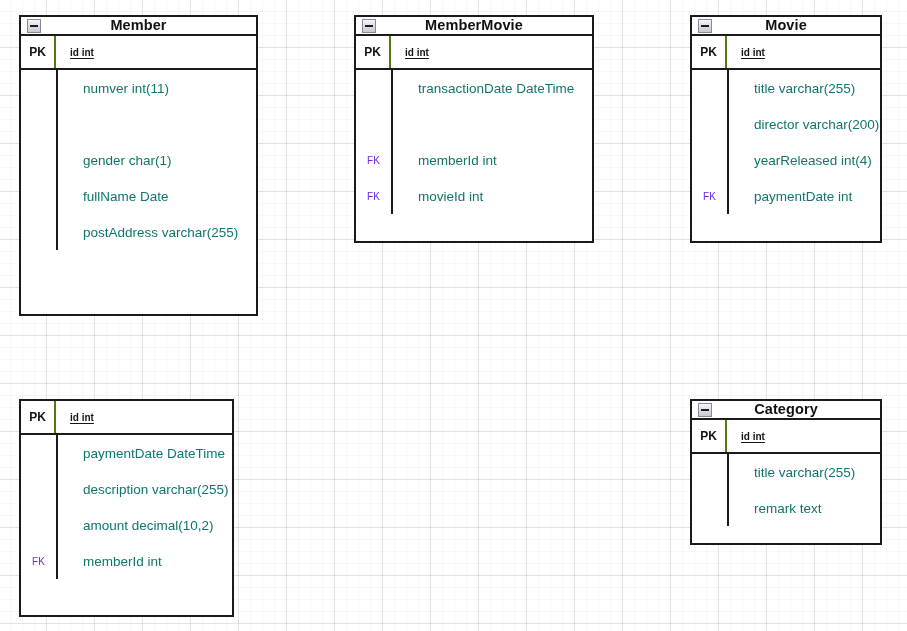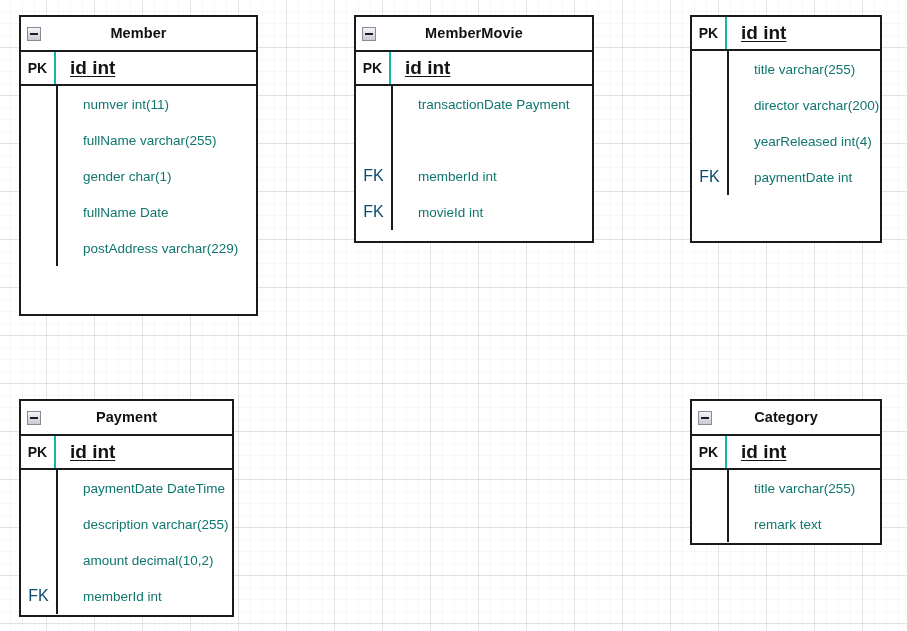--- a/index.html
+++ b/index.html
@@ -41,21 +41,21 @@
     position: absolute;
     background: #ffffff;
     border: 2px solid #1a1a1a;
     box-sizing: border-box;
     color: #181818;
   }
 
   
   .ent-header {
     position: relative;
-    height: 35px;
+    height: 19px;
     border-bottom: 2px solid #1a1a1a;
     box-sizing: border-box;
     display: flex;
     align-items: center;
     justify-content: center;
   }
   .ent-title {
     font-size: 14.5px;
     font-weight: bold;
     letter-spacing: 0.1px;
@@ -86,38 +86,38 @@
   
   .ent-keyrow {
     display: flex;
     height: 34px;
     border-bottom: 2px solid #1a1a1a;
     box-sizing: border-box;
   }
   .key-col {
     width: 35px;
     flex: 0 0 35px;
-    border-right: 2px solid #14b8a6;
+    border-right: 2px solid #4d7c0f;
     box-sizing: border-box;
     display: flex;
     align-items: center;
     justify-content: center;
-    font-size: 14px;
+    font-size: 12px;
     font-weight: bold;
     color: #141414;
   }
   .key-name {
     flex: 1 1 auto;
     display: flex;
     align-items: center;
     padding-left: 8px;
     box-sizing: border-box;
   }
   .key-name span {
-    font-size: 19px;
+    font-size: 10px;
     font-weight: bold;
     text-decoration: underline;
     text-underline-offset: 2px;
     color: #141414;
     padding-left: 6px;
   }
 
   
   .ent-body {
     position: relative;
@@ -137,22 +137,22 @@
     display: flex;
     height: 36px;
     box-sizing: border-box;
   }
   .attr-key {
     width: 35px;
     flex: 0 0 35px;
     display: flex;
     align-items: center;
     justify-content: center;
-    font-size: 16px;
-    color: #0c4a6e;
+    font-size: 10px;
+    color: #6d28d9;
     box-sizing: border-box;
   }
   .attr-name {
     flex: 1 1 auto;
     display: flex;
     align-items: center;
     padding-left: 27px;
     font-size: 13.5px;
     color: #0f766e;
     box-sizing: border-box;
@@ -181,103 +181,102 @@
           <span>id int</span>
         </div>
       </div>
       <div class="ent-body">
         <div class="attr-row">
           <div class="attr-key"></div>
           <div class="attr-name">numver int(11)</div>
         </div>
         <div class="attr-row">
           <div class="attr-key"></div>
-          <div class="attr-name">fullName varchar(255)</div>
         </div>
         <div class="attr-row">
           <div class="attr-key"></div>
           <div class="attr-name">gender char(1)</div>
         </div>
         <div class="attr-row">
           <div class="attr-key"></div>
           <div class="attr-name">fullName Date</div>
         </div>
         <div class="attr-row">
           <div class="attr-key"></div>
-          <div class="attr-name">postAddress varchar(229)</div>
+          <div class="attr-name">postAddress varchar(255)</div>
         </div>
         <div class="body-pad"></div>
       </div>
     </div>
     <div class="entity" style="left: 354px; top: 15px; width: 240px; height: 228px;">
       <div class="ent-header">
         <div class="collapse-icon">
           <i></i>
         </div>
         <div class="ent-title">MemberMovie</div>
       </div>
       <div class="ent-keyrow">
         <div class="key-col">PK</div>
         <div class="key-name">
           <span>id int</span>
         </div>
       </div>
       <div class="ent-body">
         <div class="attr-row">
           <div class="attr-key"></div>
-          <div class="attr-name">transactionDate Payment</div>
+          <div class="attr-name">transactionDate DateTime</div>
         </div>
         <div class="attr-row">
           <div class="attr-key"></div>
         </div>
         <div class="attr-row">
           <div class="attr-key">FK</div>
           <div class="attr-name">memberId int</div>
         </div>
         <div class="attr-row">
           <div class="attr-key">FK</div>
           <div class="attr-name">movieId int</div>
         </div>
         <div class="body-pad"></div>
       </div>
     </div>
     <div class="entity" style="left: 690px; top: 15px; width: 192px; height: 228px;">
-      <div class="ent-keyrow">
-        <div class="key-col">PK</div>
-        <div class="key-name">
-          <span>id int</span>
-        </div>
-      </div>
-      <div class="ent-body">
-        <div class="attr-row">
-          <div class="attr-key"></div>
-          <div class="attr-name">title varchar(255)</div>
-        </div>
-        <div class="attr-row">
-          <div class="attr-key"></div>
-          <div class="attr-name">director varchar(200)</div>
-        </div>
-        <div class="attr-row">
-          <div class="attr-key"></div>
-          <div class="attr-name">yearReleased int(4)</div>
-        </div>
-        <div class="attr-row">
-          <div class="attr-key">FK</div>
-          <div class="attr-name">paymentDate int</div>
-        </div>
-        <div class="body-pad"></div>
-      </div>
-    </div>
-    <div class="entity" style="left: 19px; top: 399px; width: 215px; height: 218px;">
       <div class="ent-header">
         <div class="collapse-icon">
           <i></i>
         </div>
-        <div class="ent-title">Payment</div>
-      </div>
+        <div class="ent-title">Movie</div>
+      </div>
+      <div class="ent-keyrow">
+        <div class="key-col">PK</div>
+        <div class="key-name">
+          <span>id int</span>
+        </div>
+      </div>
+      <div class="ent-body">
+        <div class="attr-row">
+          <div class="attr-key"></div>
+          <div class="attr-name">title varchar(255)</div>
+        </div>
+        <div class="attr-row">
+          <div class="attr-key"></div>
+          <div class="attr-name">director varchar(200)</div>
+        </div>
+        <div class="attr-row">
+          <div class="attr-key"></div>
+          <div class="attr-name">yearReleased int(4)</div>
+        </div>
+        <div class="attr-row">
+          <div class="attr-key">FK</div>
+          <div class="attr-name">paymentDate int</div>
+        </div>
+        <div class="body-pad"></div>
+      </div>
+    </div>
+    <div class="entity" style="left: 19px; top: 399px; width: 215px; height: 218px;">
       <div class="ent-keyrow">
         <div class="key-col">PK</div>
         <div class="key-name">
           <span>id int</span>
         </div>
       </div>
       <div class="ent-body">
         <div class="attr-row">
           <div class="attr-key"></div>
           <div class="attr-name">paymentDate DateTime</div>

